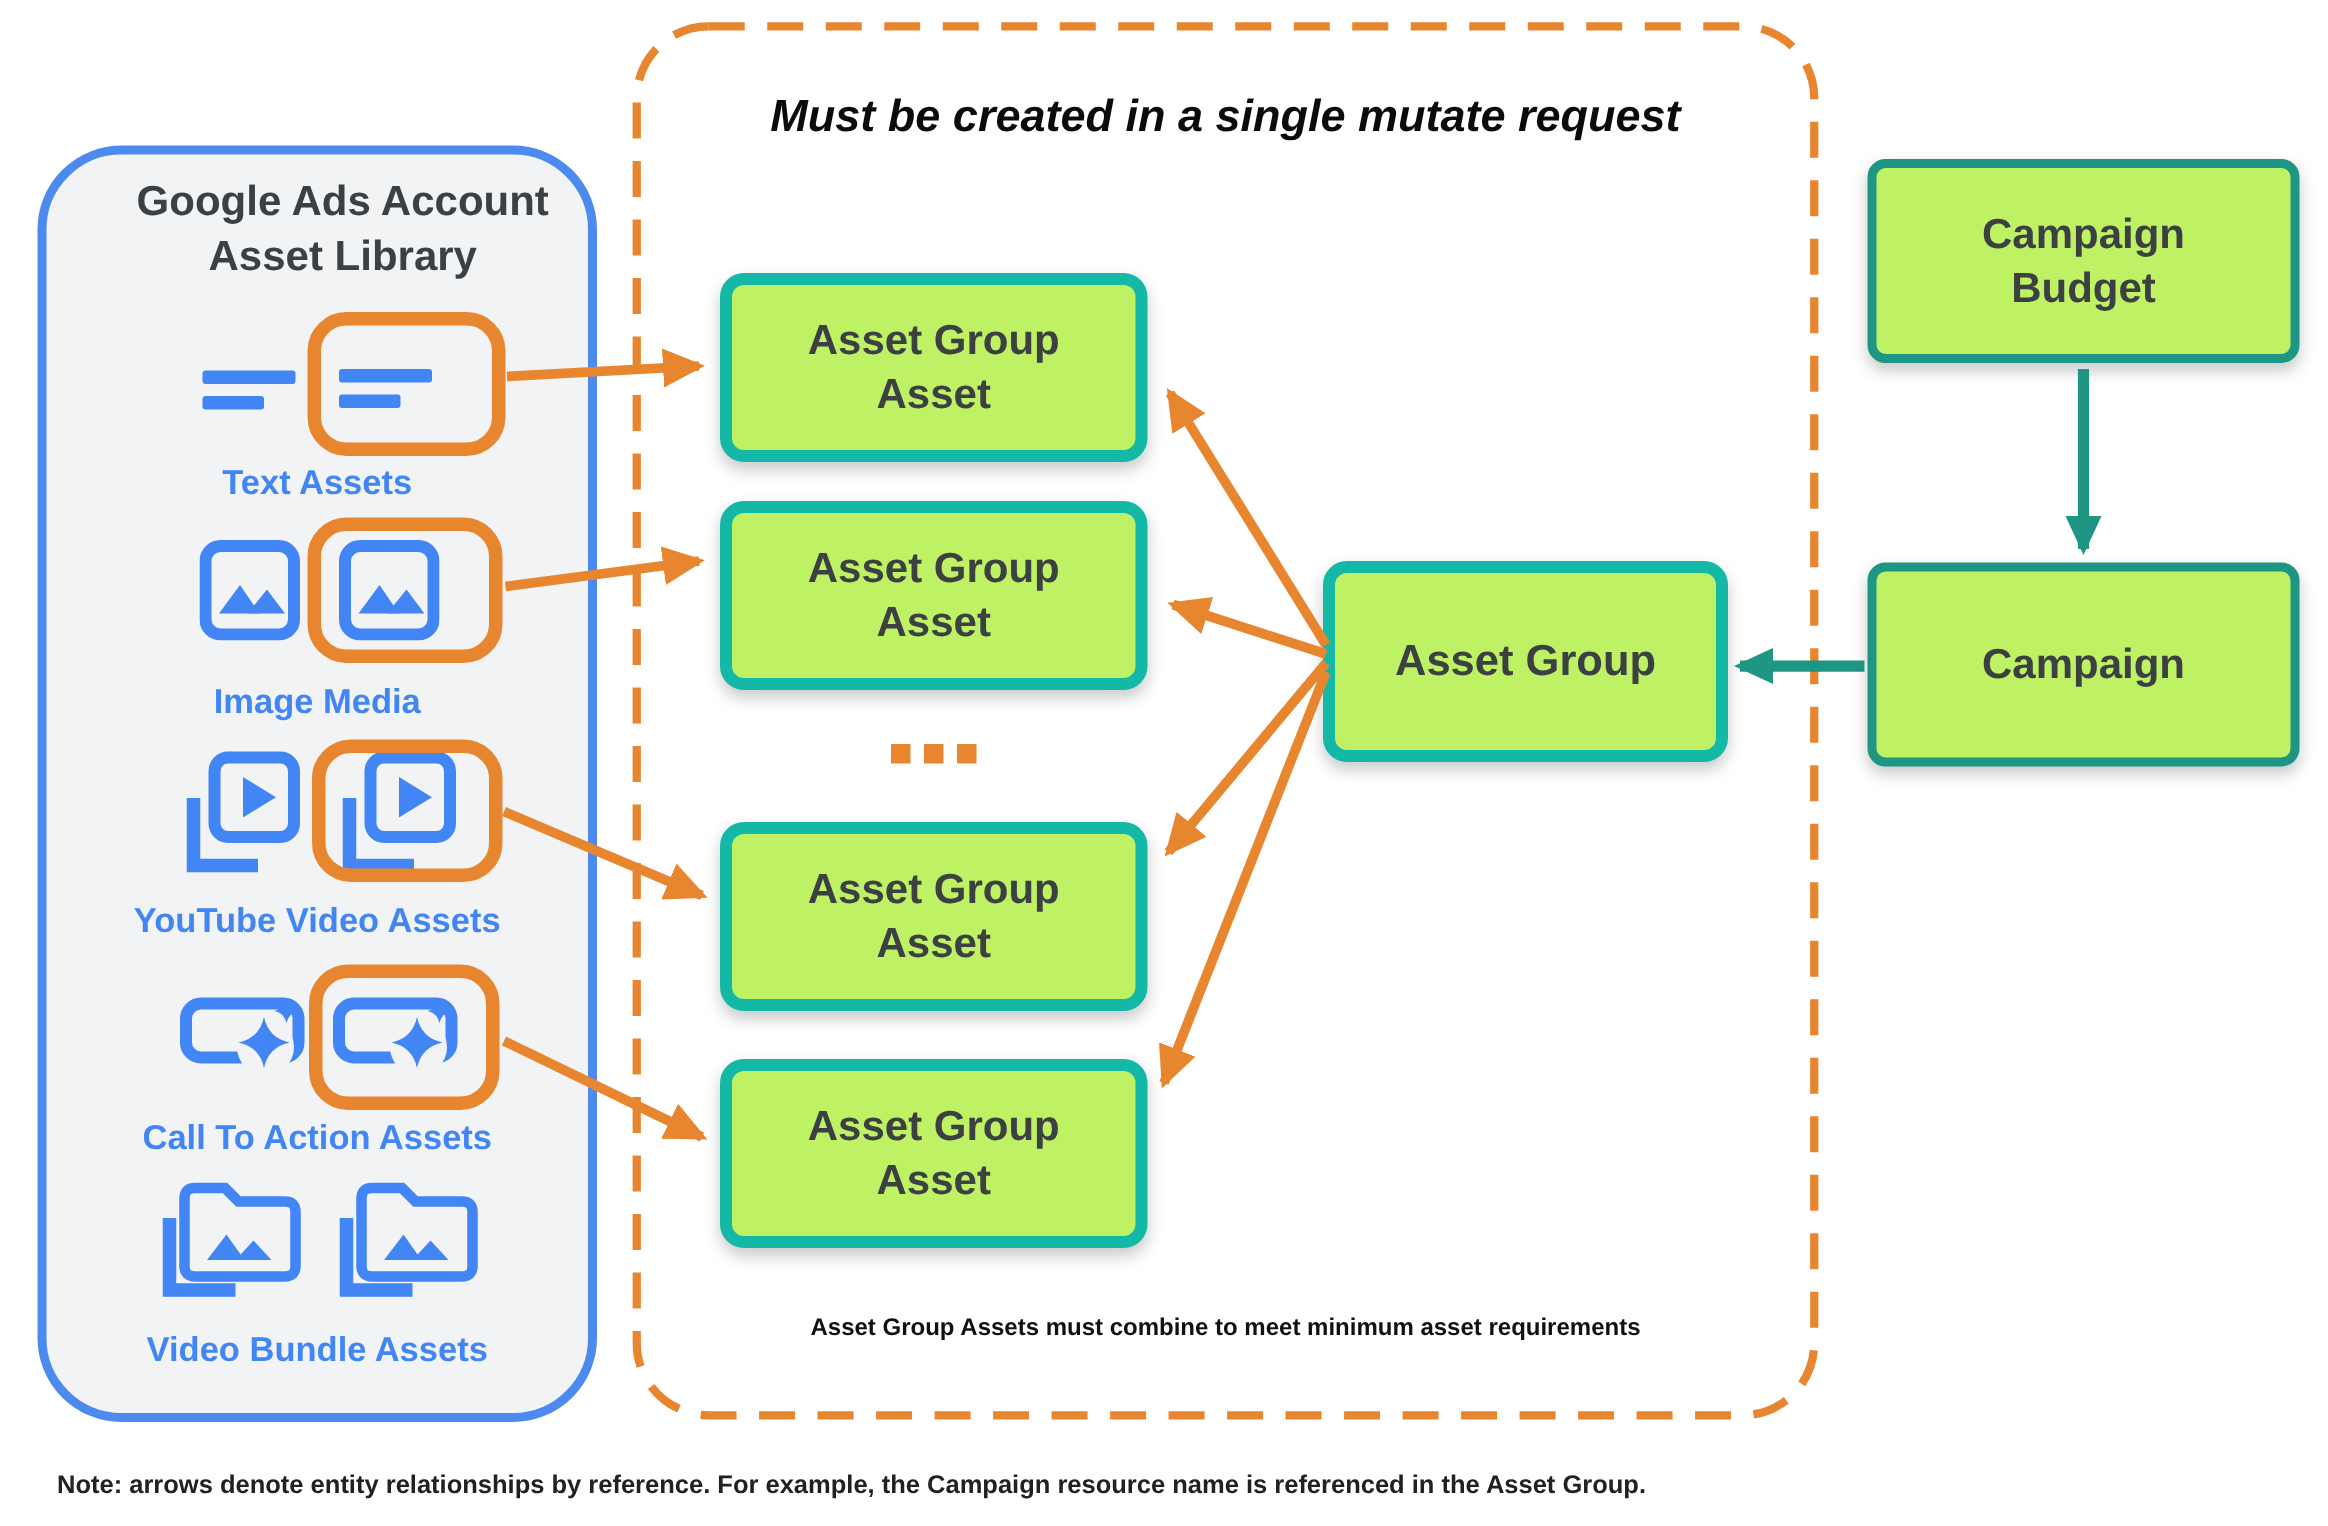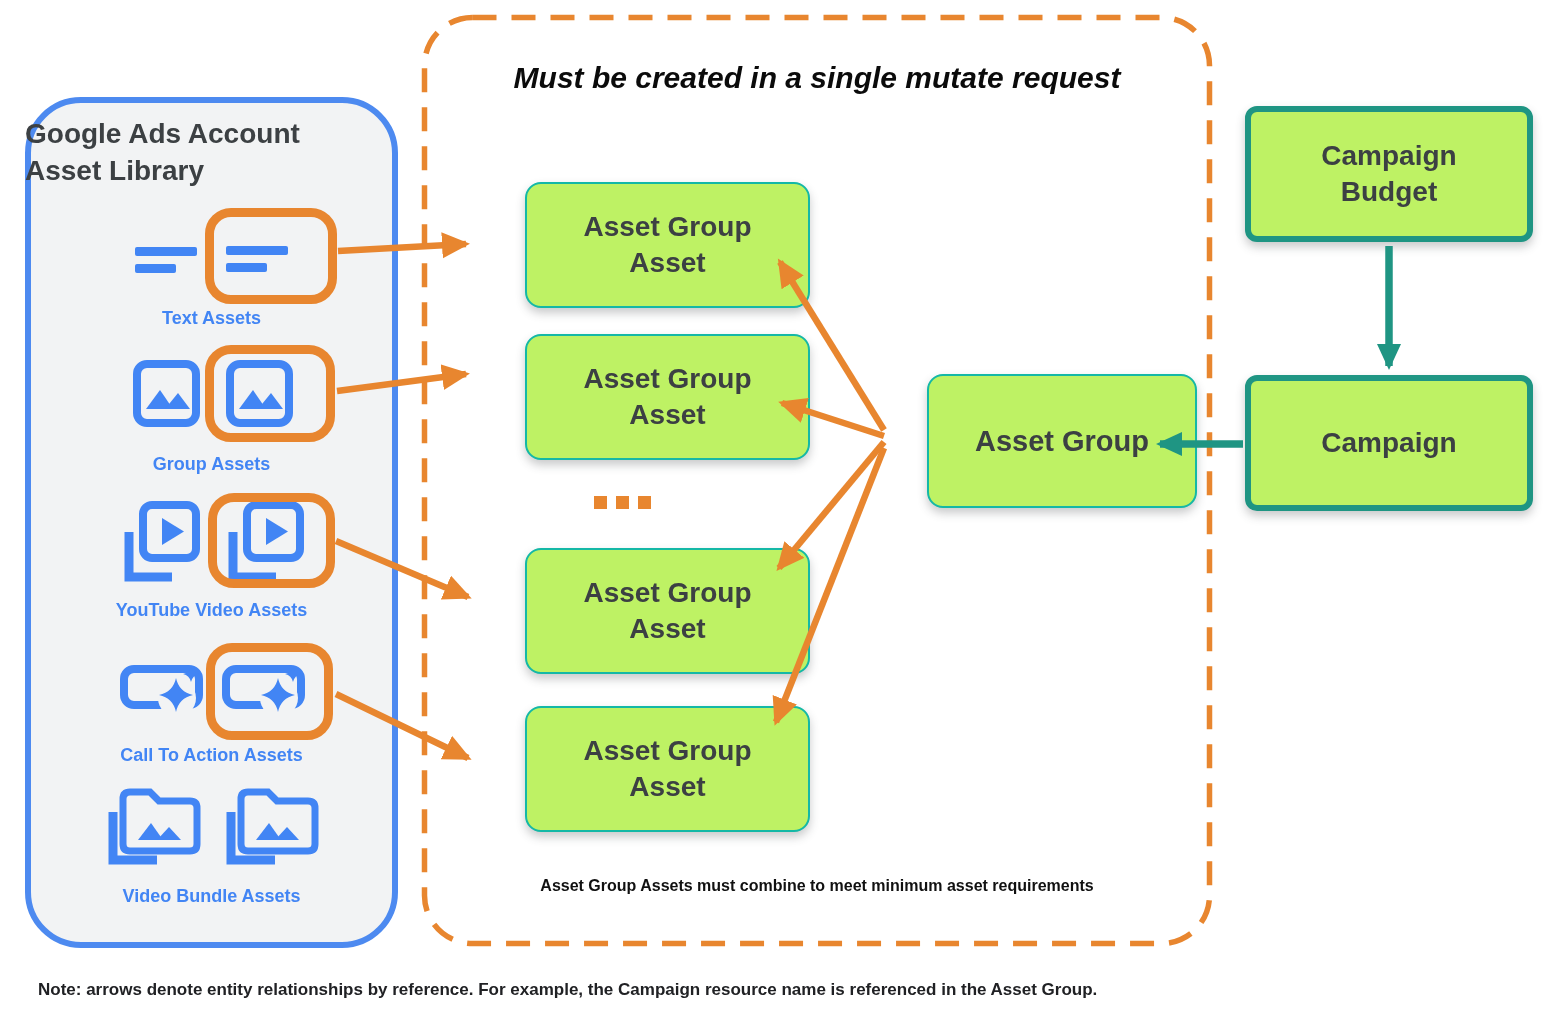--- a/index.html
+++ b/index.html
@@ -9,40 +9,40 @@
   }
   .abs{position:absolute;}
 
   
   .library{
     left:25px;top:97px;width:373px;height:851px;
     background:#F2F3F4;border:6px solid #4D8AF0;border-radius:56px;
     box-sizing:border-box;
   }
   .library-title{
-    left:25px;top:116px;width:373px;text-align:left;
+    left:42px;top:116px;width:373px;text-align:center;
     font-size:28px;font-weight:bold;color:#3C4043;line-height:1.32;
   }
   .lib-label{
     left:25px;width:373px;text-align:center;
-    font-size:18px;font-weight:bold;color:#4285F4;
+    font-size:23px;font-weight:bold;color:#4285F4;
   }
   .hl-box{
     border:9px solid #E8862F;border-radius:26px;box-sizing:border-box;
     background:transparent;
   }
 
   
   .node{
     box-sizing:border-box;background:#bef264;border-radius:16px;
     display:flex;align-items:center;justify-content:center;flex-direction:column;
     font-weight:bold;color:#3C4043;text-align:center;
     box-shadow:0 5px 10px rgba(60,64,67,.28);
   }
-  .node-orange{border:2px solid #14b8a6;margin-left:45px;}
+  .node-orange{border:8px solid #14b8a6;}
   .node-teal{border:6px solid #1F9583;border-radius:12px;}
   .aga{left:480px;width:285px;height:126px;font-size:28px;line-height:1.3;}
   .asset-group{left:882px;top:374px;width:270px;height:134px;font-size:29px;}
   .campaign-budget{left:1245px;top:106px;width:288px;height:136px;font-size:28px;line-height:1.3;}
   .campaign{left:1245px;top:375px;width:288px;height:136px;font-size:28px;}
 
   
   .mutate-title{
     left:424px;top:55px;width:786px;text-align:center;
     font-size:30px;font-weight:bold;font-style:italic;color:#0b0b0b;line-height:1.5;
@@ -102,21 +102,21 @@
     </svg>
   </div>
   <div class="icon" style="left:226px;top:360px">
     <svg width="67" height="67" viewBox="0 0 67 67">
       <rect x="4" y="4" width="59" height="59" rx="10" fill="none" stroke="#4285F4" stroke-width="8"></rect>
       <path d="M13 49 L27 30 L40 49 Z" fill="#4285F4"></path>
       <path d="M32 49 L45 33 L57 49 Z" fill="#4285F4"></path>
     </svg>
   </div>
   <div class="abs hl-box" style="left:205px;top:345px;width:130px;height:97px"></div>
-  <div class="abs lib-label" style="top:454px">Group Assets</div>
+  <div class="abs lib-label" style="top:454px">Image Media</div>
 
   <div class="icon" style="left:120px;top:500px">
     <svg width="80" height="86" viewBox="0 0 80 86">
       <path d="M9 32 V77 H52" fill="none" stroke="#4285F4" stroke-width="9"></path>
       <rect x="23" y="5" width="53" height="53" rx="9" fill="none" stroke="#4285F4" stroke-width="8"></rect>
       <path d="M42 18 L64 31.5 L42 45 Z" fill="#4285F4"></path>
     </svg>
   </div>
   <div class="icon" style="left:224px;top:500px">
     <svg width="80" height="86" viewBox="0 0 80 86">

